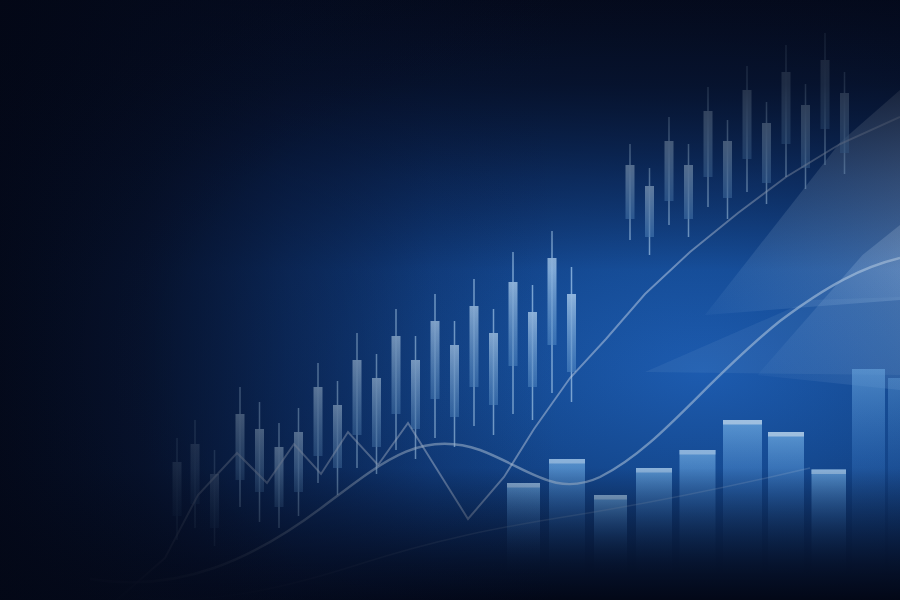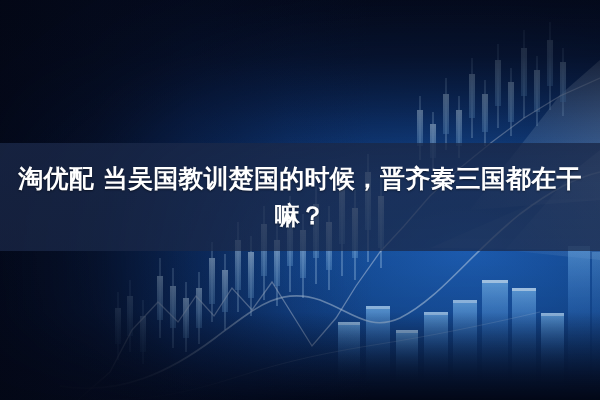--- a/index.html
+++ b/index.html
@@ -213,17 +213,14 @@
 
     <path d="M 78 400 L 110 372 L 132 330 L 158 302 L 178 322 L 196 296 L 214 316 L 232 288 L 252 310 L 272 282 L 292 314 L 312 346 L 336 318 L 356 286 L 380 252 L 404 226 L 430 196 L 460 168 L 492 142 L 524 118 L 560 96 L 600 78" fill="none" stroke="#cbdcf1" stroke-width="1.3" opacity="0.50"></path>
 
     <path d="M 90 398 C 140 404, 190 392, 240 376 C 290 360, 330 352, 380 344 C 430 336, 480 326, 540 312" fill="none" stroke="#b7cfe9" stroke-width="1" opacity="0.22"></path>
   </svg>
 
   <div class="bg-dark-top"></div>
   <div class="bg-dark-left"></div>
   <div class="bg-vignette"></div>
 
-  <div class="headline-band">
-    <div class="headline-text">淘优配 当吴国教训楚国的时候，晋齐秦三国都在干嘛？</div>
-  </div>
 
 </div>
 
 </body></html>

